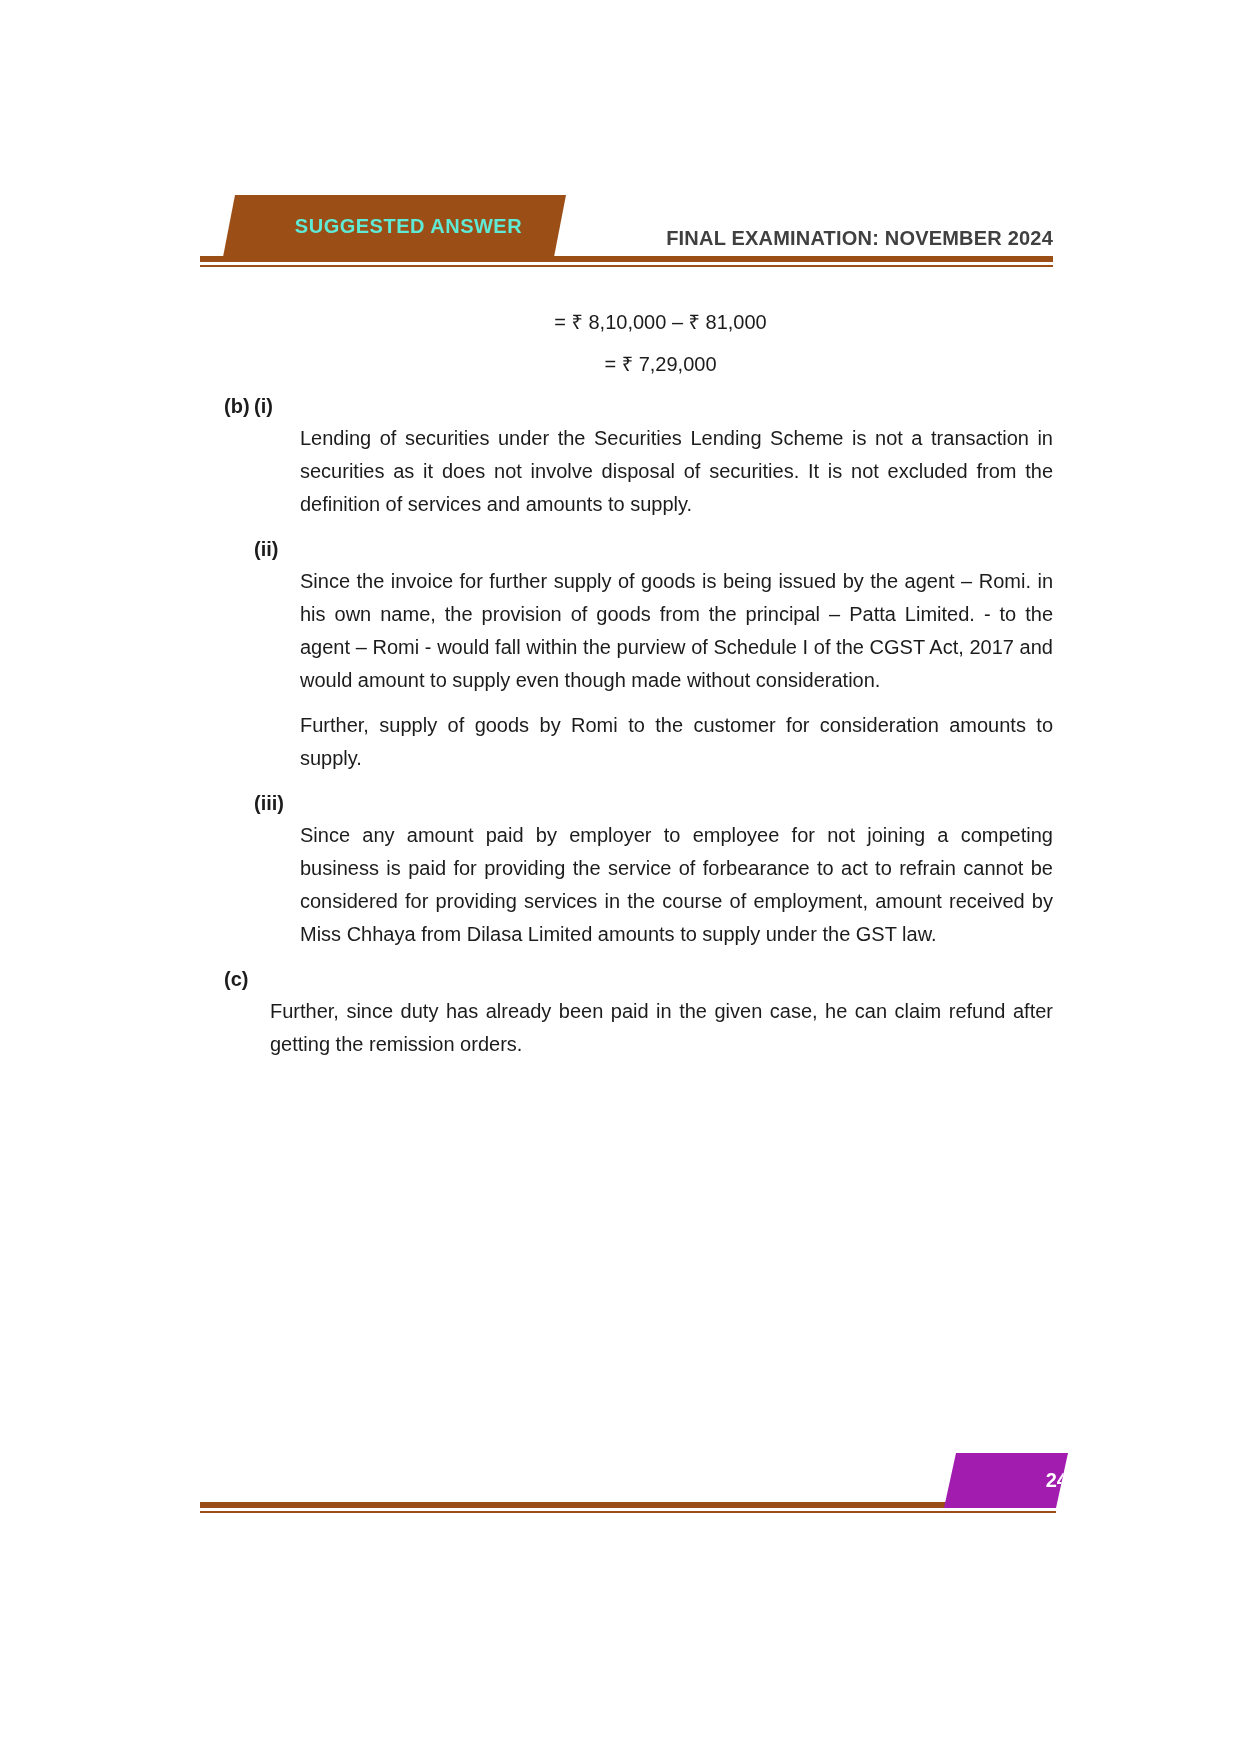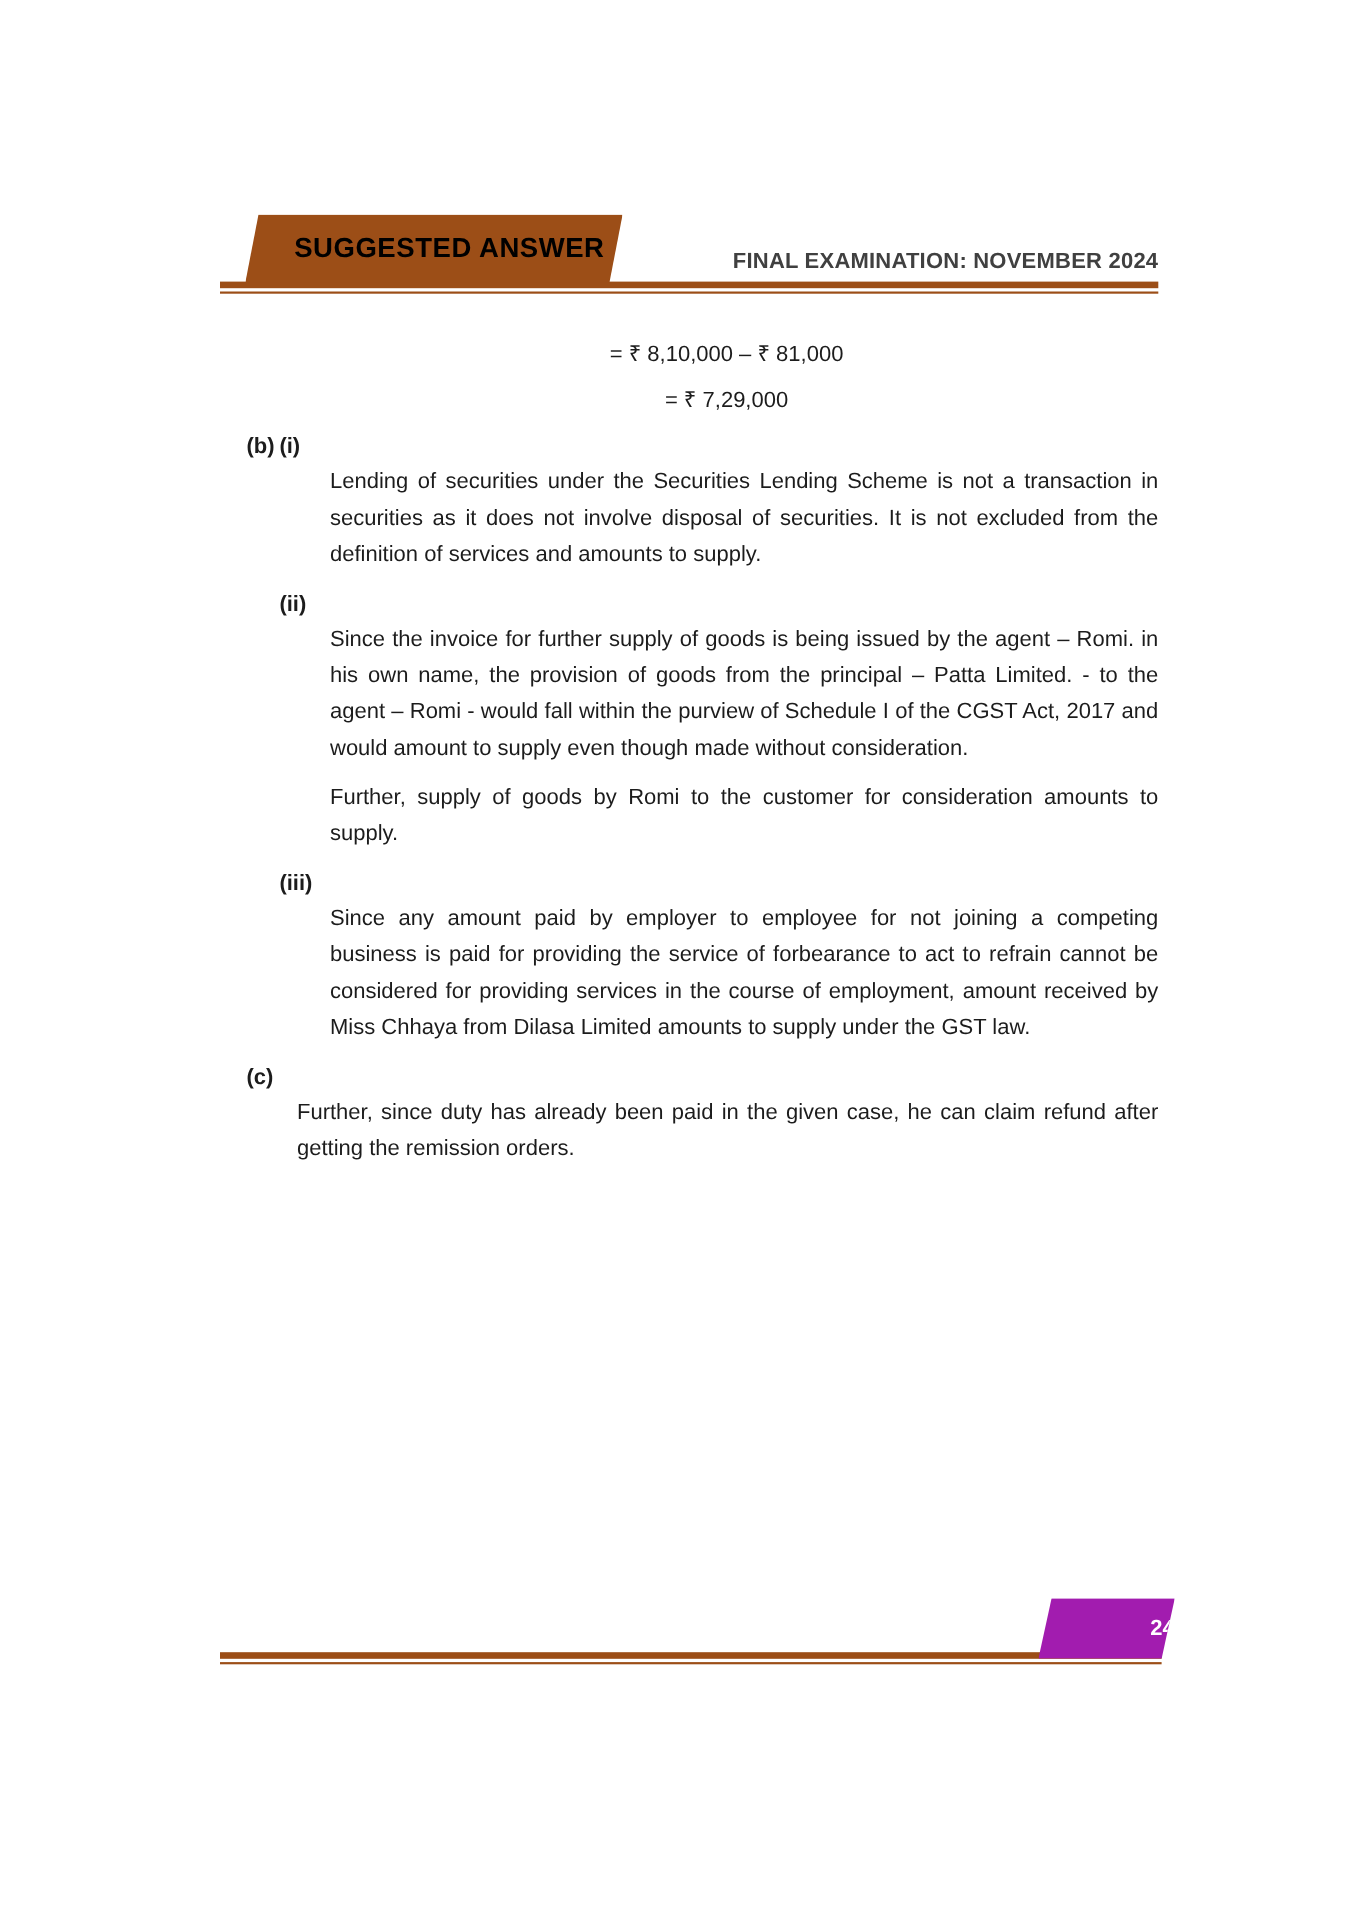--- a/index.html
+++ b/index.html
@@ -29,22 +29,22 @@
     width: 343px;
     height: 62px;
     background: #9C4E17;
     clip-path: polygon(12px 0, 100% 0, calc(100% - 12px) 100%, 0 100%);
     display: flex;
     align-items: center;
     justify-content: center;
     z-index: 2;
   }
   .banner-label {
-    color: #000000;
-    font-size: 25px;
+    color: #5eead4;
+    font-size: 20px;
     font-weight: bold;
     letter-spacing: 0.5px;
     white-space: nowrap;
     margin-left: 28px;
   }
   .exam-title {
     position: absolute;
     top: 227px;
     left: 600px;
     width: 453px;

